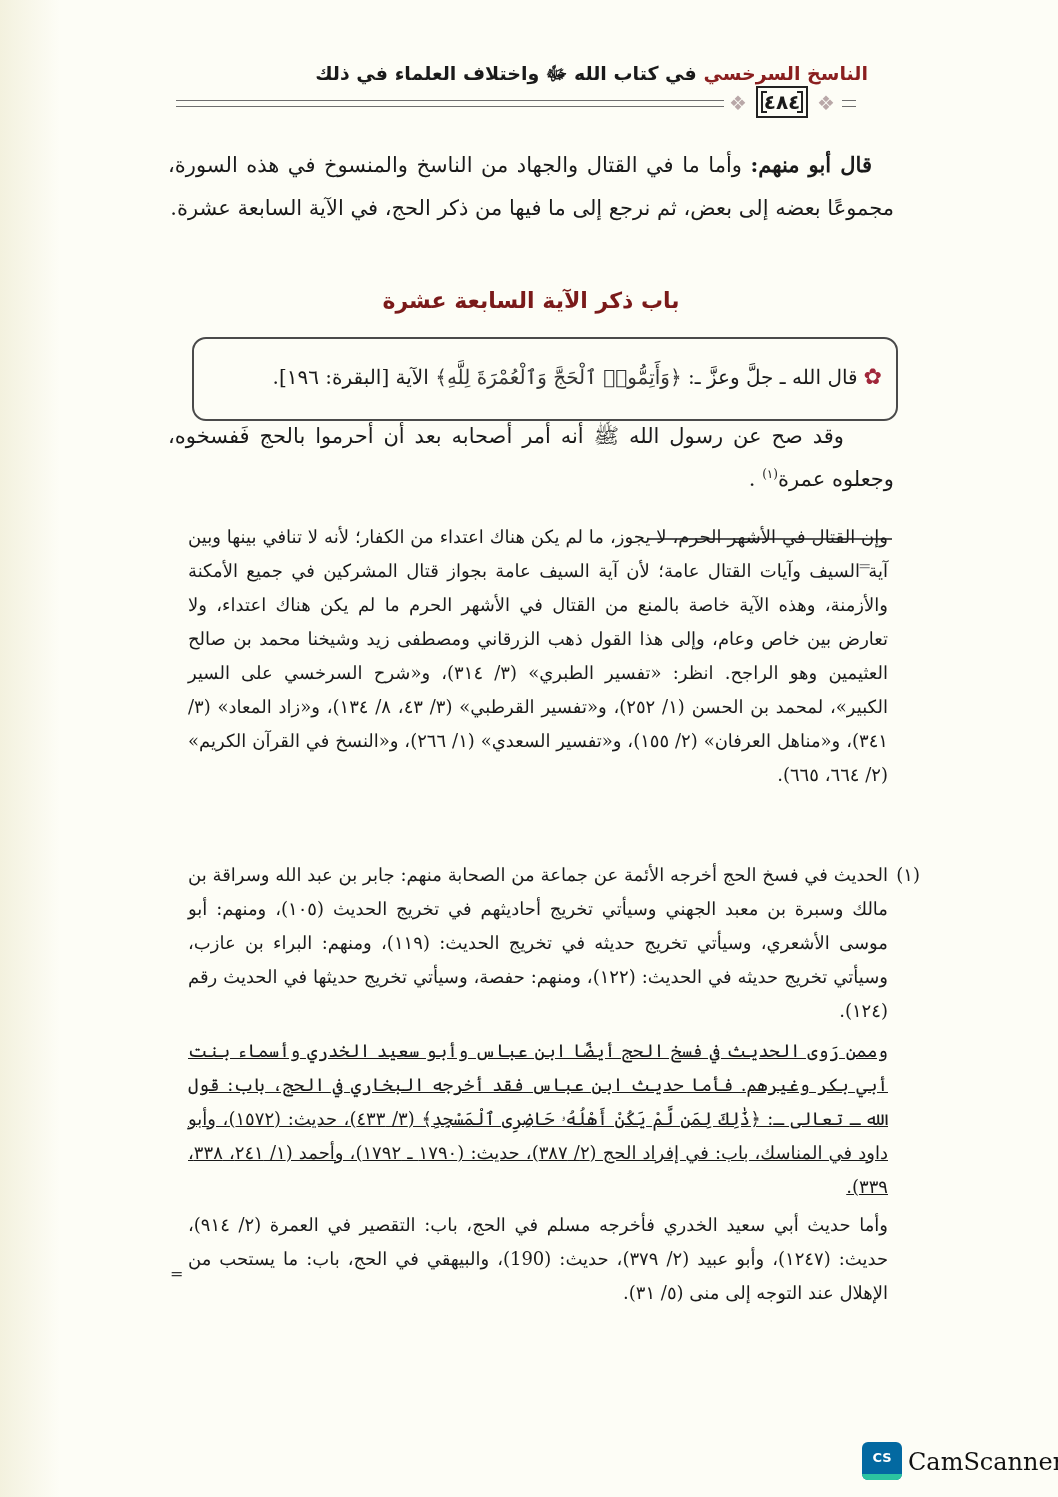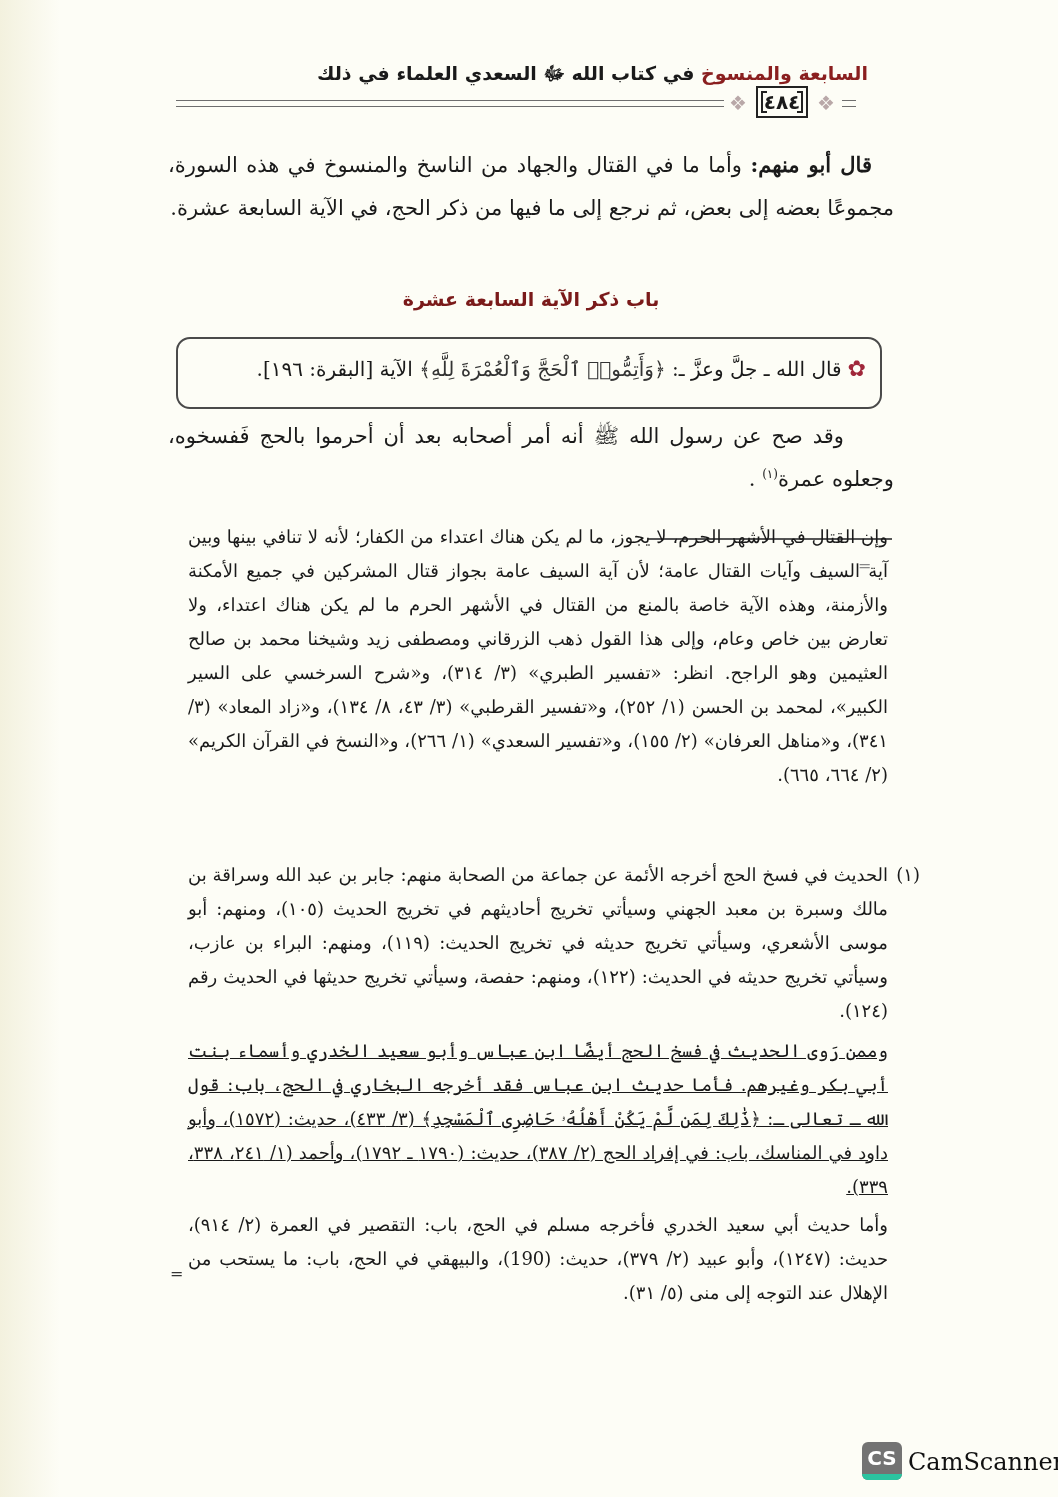--- a/index.html
+++ b/index.html
@@ -53,27 +53,27 @@
       text-align: justify; text-align-last: right;
       font-size: 21px; line-height: 43px;
     }
     .para1 { top: 143px; }
     .para1 .indent { display: inline-block; width: 22px; }
     .bold { font-weight: bold; }
 
     .section-heading {
       position: absolute; left: 168px; top: 288px; width: 726px;
       text-align: center; direction: rtl;
-      font-family: "DejaVu Sans", sans-serif; font-weight: bold; font-size: 19px;
+      font-family: "DejaVu Sans", sans-serif; font-weight: bold; font-size: 22px;
       color: #7a1a1a;
     }
     .verse-box {
-      position: absolute; left: 176px; top: 337px; width: 706px; height: 72px;
+      position: absolute; left: 192px; top: 337px; width: 706px; height: 84px;
       border: 2px solid #4a4a4a; border-radius: 14px; box-sizing: border-box;
-      direction: rtl; padding: 0 14px; font-size: 20px; line-height: 60px;
+      direction: rtl; padding: 8px 14px; font-size: 20px; line-height: 60px;
       white-space: nowrap; overflow: hidden;
     }
     .flower-icon { color: #a0273a; font-size: 22px; margin-left: 6px; }
     .quran { color: #333; }
     .para2 { top: 415px; }
     .para2 .indent { display: inline-block; width: 50px; }
     sup.fnref { font-size: 12px; vertical-align: super; line-height: 0; }
 
     .fn-rule {
       position: absolute; left: 648px; top: 538px; width: 244px; height: 0;
@@ -95,41 +95,41 @@
     }
     .eq-mark {
       position: absolute; font-family: "DejaVu Sans", sans-serif; font-size: 16px; color: #888;
     }
     .eq-top { left: 858px; top: 556px; }
     .eq-bottom { left: 170px; top: 1264px; color: #333; }
 
     
     .cs-logo {
       position: absolute; left: 862px; top: 1442px; width: 40px; height: 38px;
-      background: #737373; border-radius: 6px; overflow: hidden;
+      background: #0369a1; border-radius: 6px; overflow: hidden;
       color: #fff; font-family: "DejaVu Sans", sans-serif; font-weight: bold;
-      font-size: 20px; text-align: center; line-height: 32px;
+      font-size: 13px; text-align: center; line-height: 32px;
     }
     .cs-logo::after {
       content: ""; position: absolute; left: 0; right: 0; bottom: 0; height: 6px; background: #2bc4a0;
     }
     .cs-name {
       position: absolute; left: 908px; top: 1448px;
       font-family: "DejaVu Serif", serif; font-size: 24px; color: #111;
     }
   </style>
 </head>
 <body>
 
 <div class="page-edge"></div>
 
 <div class="header">
   <div class="header-title">
-    <span class="red">السابعة والمنسوخ</span>
-    <span>في كتاب الله ﷻ السعدي العلماء في ذلك</span>
+    <span class="red">الناسخ السرخسي</span>
+    <span>في كتاب الله ﷻ واختلاف العلماء في ذلك</span>
   </div>
   <div class="header-rule"></div>
   <div class="orn left">❖</div>
   <div class="page-num-box">٤٨٤</div>
   <div class="orn right">❖</div>
   <div class="header-rule-right"></div>
 </div>
 
 <div class="main-text para1">
   <span class="indent"></span><span class="bold">قال أبو منهم:</span>

